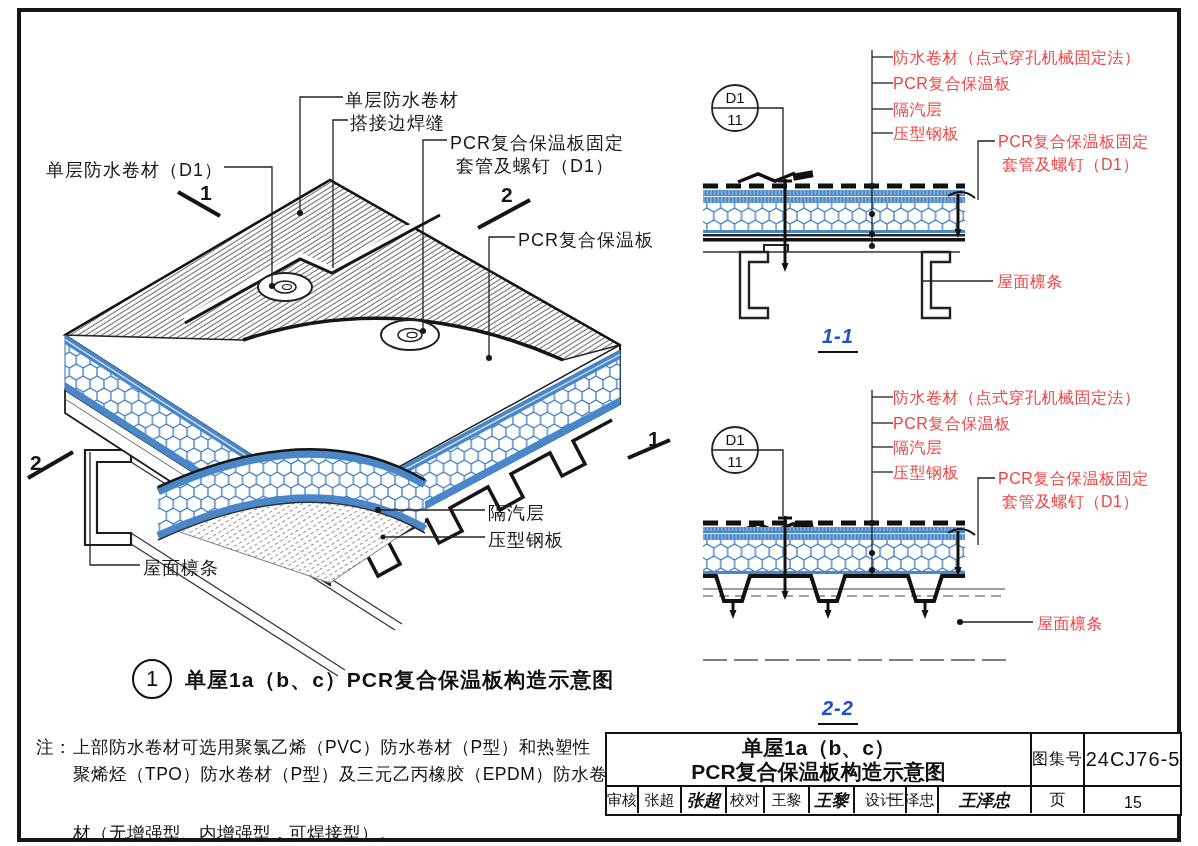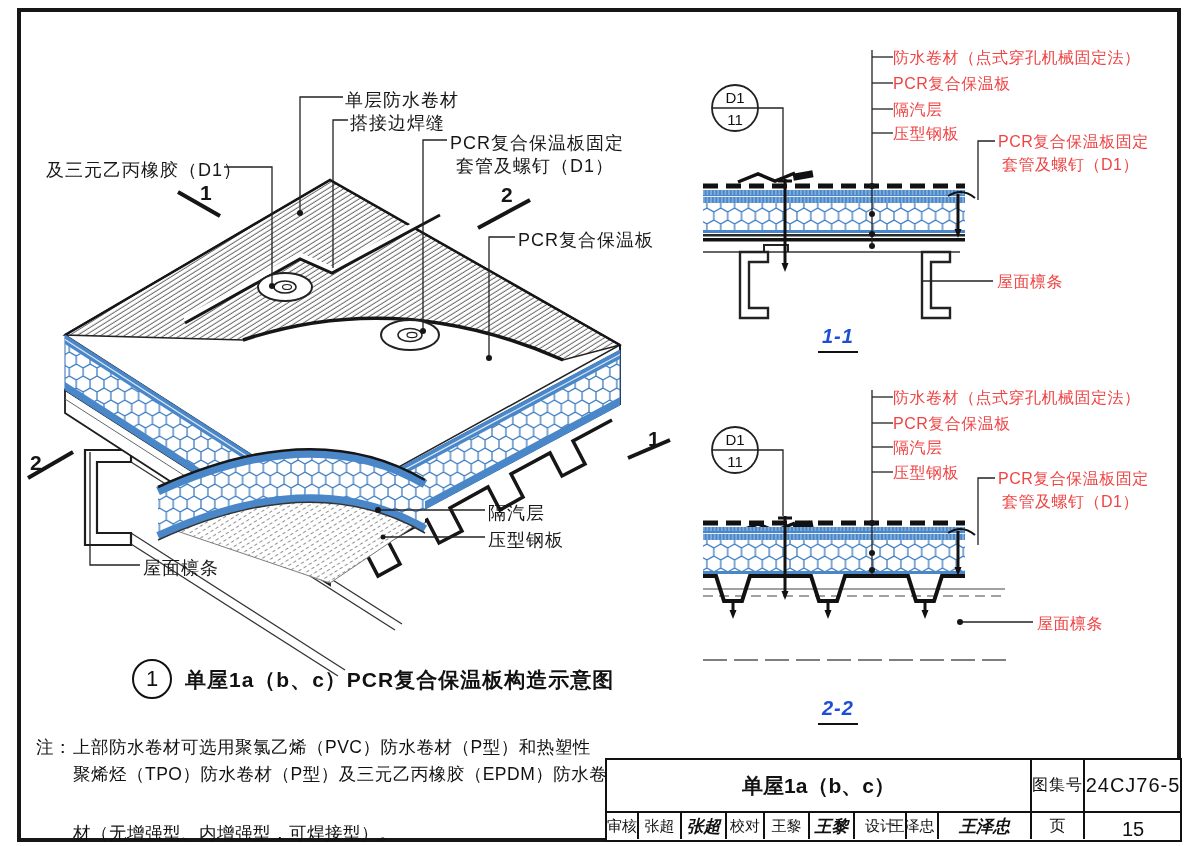--- a/index.html
+++ b/index.html
@@ -10,32 +10,32 @@
   .lbl{position:absolute;font-size:18px;color:#181818;white-space:nowrap;letter-spacing:1px;}
   .dlbl{position:absolute;font-size:16px;color:#ef4444;white-space:nowrap;letter-spacing:0.5px;}
   .sec-title{position:absolute;font-size:20px;font-weight:bold;letter-spacing:1px;color:#1d4ed8;
     border-bottom:2.5px solid #111;padding:0 4px 3px 4px;font-style:italic;}
   .caption{position:absolute;left:185px;top:666px;font-size:21px;font-weight:bold;color:#111;letter-spacing:1px;}
   .caption-circle{position:absolute;left:132px;top:659px;width:40px;height:40px;border:2.5px solid #111;
     border-radius:50%;display:flex;align-items:center;justify-content:center;font-size:22px;color:#111;box-sizing:border-box;}
   .note{position:absolute;left:36px;top:735px;font-size:17.5px;color:#111;letter-spacing:0.5px;}
   .note .nline{position:absolute;white-space:nowrap;}
   
-  .tblock{position:absolute;left:605px;top:758px;width:577px;height:84px;border:2.5px solid #111;box-sizing:border-box;background:#fff;}
+  .tblock{position:absolute;left:605px;top:732px;width:577px;height:84px;border:2.5px solid #111;box-sizing:border-box;background:#fff;}
   .tb-cell{position:absolute;box-sizing:border-box;display:flex;align-items:center;justify-content:center;color:#111;}
   .tb-title{left:0;top:0;width:425px;height:53px;border-right:2px solid #111;border-bottom:2px solid #111;
     flex-direction:column;font-weight:bold;line-height:1.1;}
   .tb-title .t1{font-size:21px;}
   .tb-title .t2{font-size:21px;}
   .tb-atlas-label{left:425px;top:0;width:53px;height:53px;border-right:2px solid #111;border-bottom:2px solid #111;font-size:16px;letter-spacing:1px;}
   .tb-atlas-no{left:478px;top:0;width:96px;height:53px;border-bottom:2px solid #111;font-size:20px;letter-spacing:1px;}
   .tb-bot{top:53px;height:26px;border-right:2px solid #111;font-size:15px;}
   .tb-sig{font-family:"Liberation Serif","DejaVu Serif",serif;font-style:italic;font-weight:bold;font-size:17px;}
   .tb-page-label{left:425px;top:53px;width:53px;height:26px;border-right:2px solid #111;font-size:16px;}
-  .tb-page-no{left:478px;top:53px;width:96px;height:32px;font-size:20px;border-right:none;}
+  .tb-page-no{left:478px;top:53px;width:96px;height:32px;font-size:16px;border-right:none;}
 </style>
 </head>
 <body>
 
 <div class="page">
   <div class="frame"></div>
 
   <svg class="canvas" viewBox="0 0 1198 846" xmlns="http://www.w3.org/2000/svg">
     <defs>
       <pattern id="p-hatch" width="4.2" height="4.2" patternUnits="userSpaceOnUse" patternTransform="rotate(-32)">
@@ -235,21 +235,21 @@
       <circle cx="735" cy="450" r="23" fill="none" stroke="#222" stroke-width="1.8"></circle>
       <line x1="712" y1="450" x2="758" y2="450" stroke="#222" stroke-width="1.5"></line>
       <text x="735" y="445" text-anchor="middle" font-size="15" fill="#111">D1</text>
       <text x="735" y="467" text-anchor="middle" font-size="15" fill="#111">11</text>
       <polyline points="758,450 783,450 783,516" stroke="#222" stroke-width="1.3" fill="none"></polyline>
     </g>
   </svg>
 
   <div class="lbl" style="left:345px;top:88px;">单层防水卷材</div>
   <div class="lbl" style="left:350px;top:111px;">搭接边焊缝</div>
-  <div class="lbl" style="left:46px;top:158px;">及三元乙丙橡胶（D1）</div>
+  <div class="lbl" style="left:46px;top:158px;">单层防水卷材（D1）</div>
   <div class="lbl" style="left:450px;top:131px;">PCR复合保温板固定</div>
   <div class="lbl" style="left:456px;top:154px;">套管及螺钉（D1）</div>
   <div class="lbl" style="left:518px;top:228px;">PCR复合保温板</div>
   <div class="lbl" style="left:488px;top:501px;">隔汽层</div>
   <div class="lbl" style="left:488px;top:528px;">压型钢板</div>
   <div class="lbl" style="left:143px;top:556px;">屋面檩条</div>
 
   <div class="dlbl" style="left:893px;top:48px;">防水卷材（点式穿孔机械固定法）</div>
   <div class="dlbl" style="left:893px;top:74px;">PCR复合保温板</div>
   <div class="dlbl" style="left:893px;top:100px;">隔汽层</div>
@@ -276,20 +276,21 @@
   <div class="note">
     <span class="nline" style="left:0;top:0;">注：</span>
     <span class="nline" style="left:37px;top:0;">上部防水卷材可选用聚氯乙烯（PVC）防水卷材（P型）和热塑性</span>
     <span class="nline" style="left:37px;top:27px;">聚烯烃（TPO）防水卷材（P型）及三元乙丙橡胶（EPDM）防水卷</span>
     <span class="nline" style="left:37px;top:54px;margin-top:32px;">材（无增强型、内增强型，可焊接型）。</span>
   </div>
 
   <div class="tblock">
     <div class="tb-cell tb-title">
       <div class="t1">单屋1a（b、c）</div>
+      <div class="t2">PCR复合保温板构造示意图</div>
     </div>
     <div class="tb-cell tb-atlas-label">图集号</div>
     <div class="tb-cell tb-atlas-no">24CJ76-5</div>
     <div class="tb-cell tb-bot" style="left:0;width:32px;">审核</div>
     <div class="tb-cell tb-bot" style="left:32px;width:43px;">张超</div>
     <div class="tb-cell tb-bot tb-sig" style="left:75px;width:45px;">张超</div>
     <div class="tb-cell tb-bot" style="left:120px;width:38px;">校对</div>
     <div class="tb-cell tb-bot" style="left:158px;width:45px;">王黎</div>
     <div class="tb-cell tb-bot tb-sig" style="left:203px;width:45px;">王黎</div>
     <div class="tb-cell tb-bot" style="left:248px;width:52px;font-family:Liberation Mono, monospace;">设计</div>

